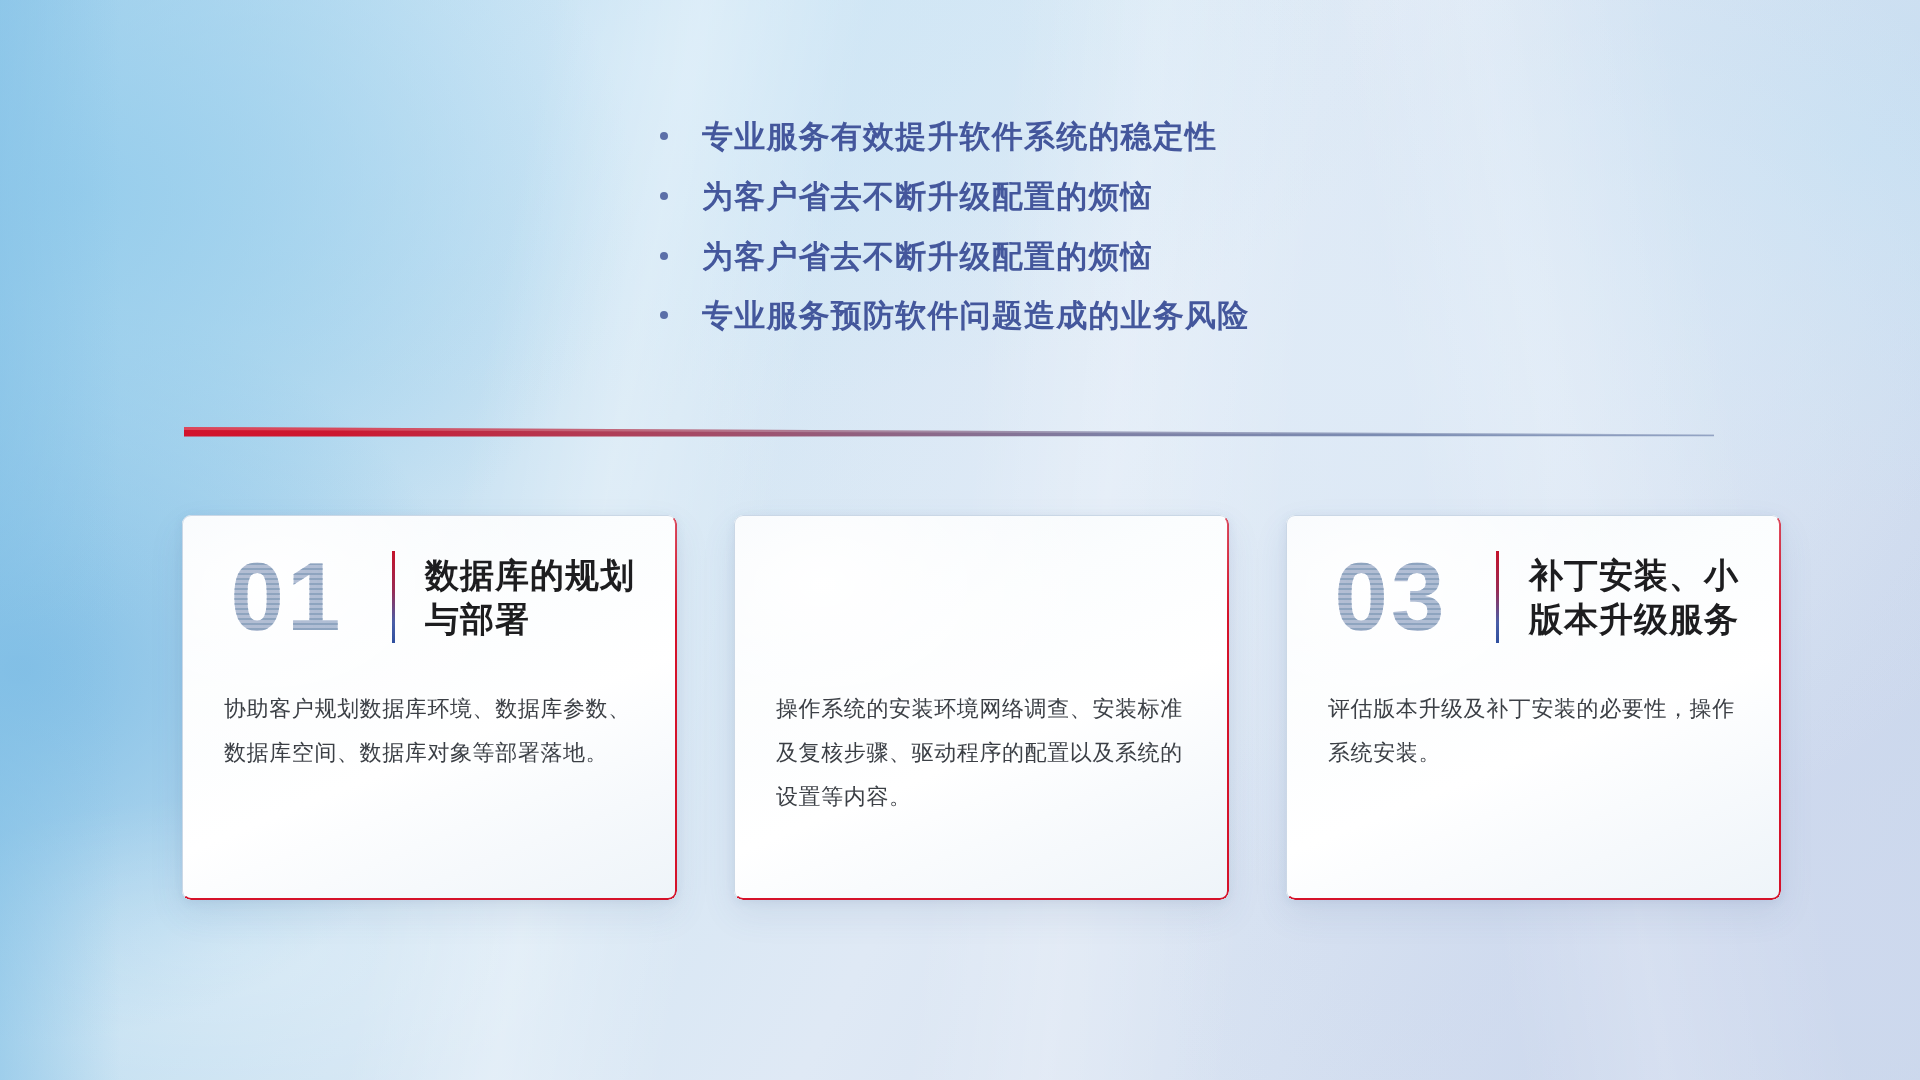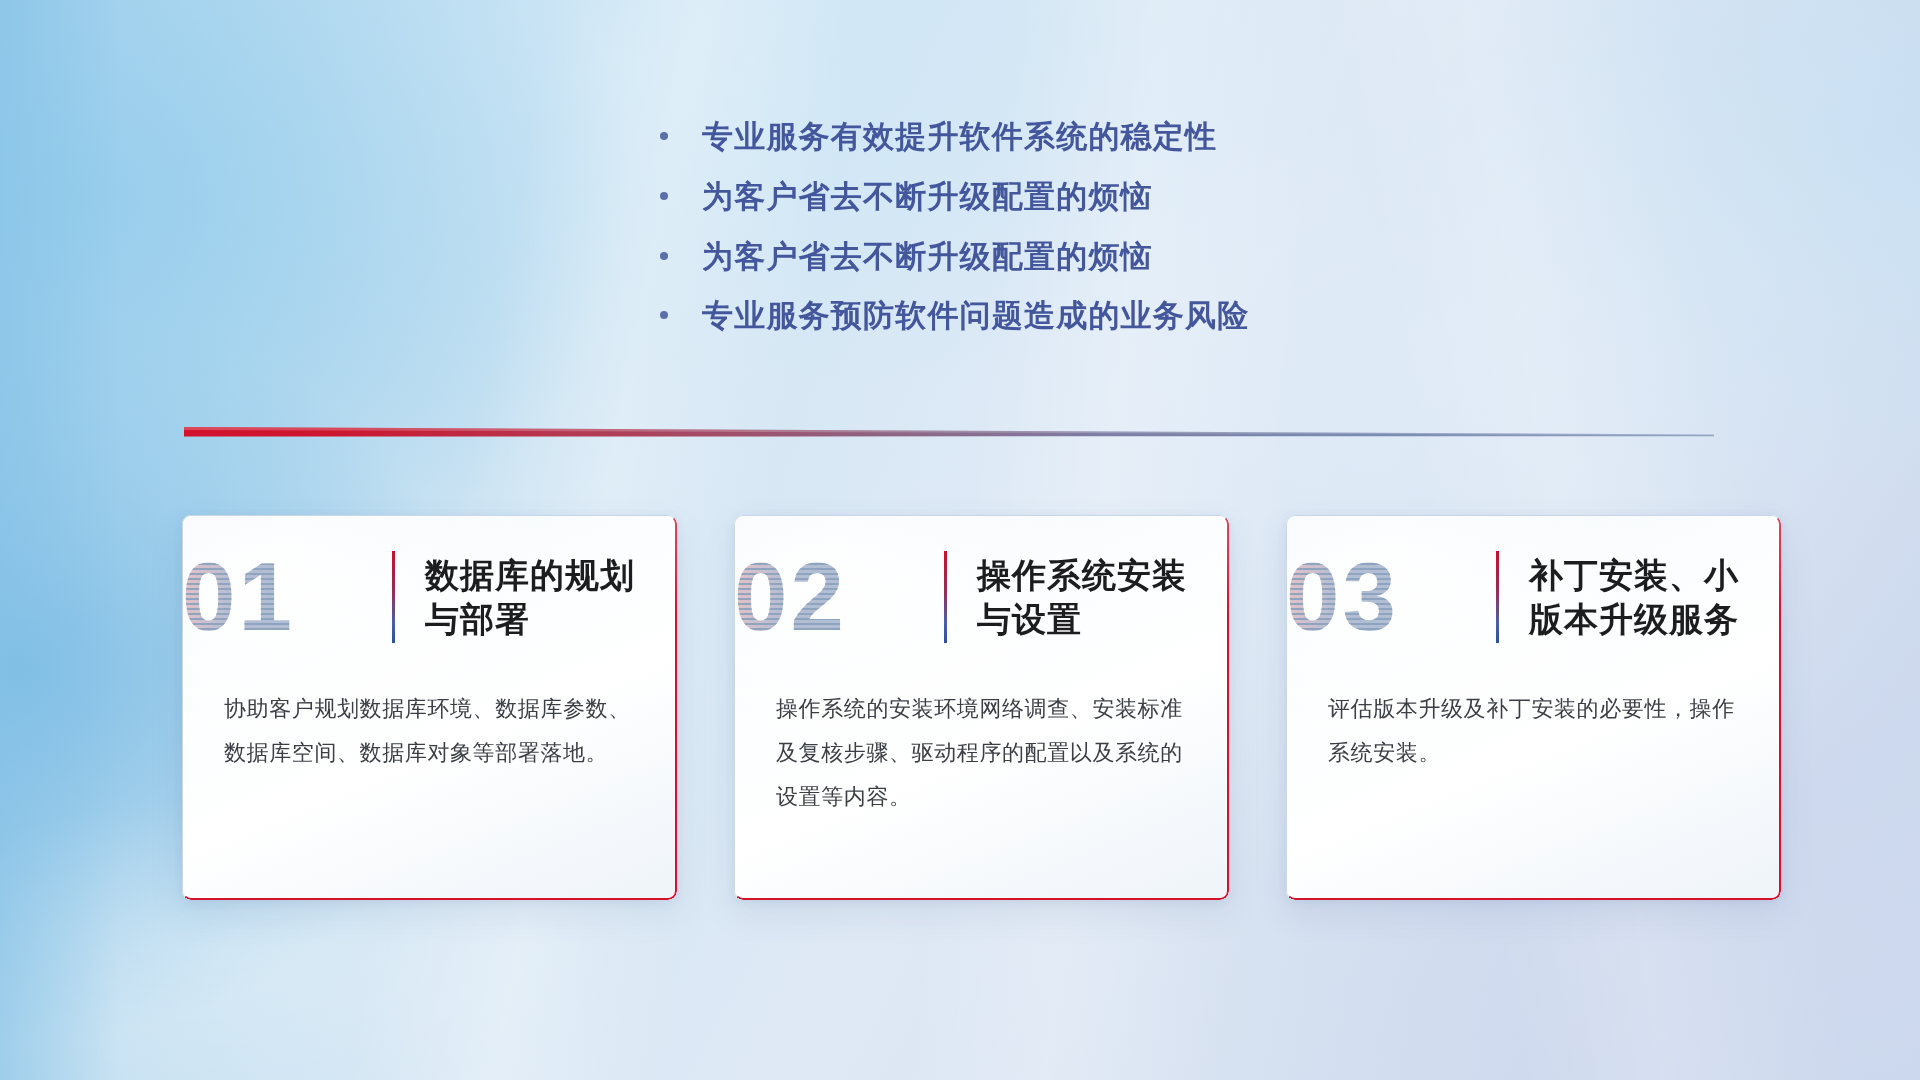--- a/index.html
+++ b/index.html
@@ -134,20 +134,21 @@
     position: absolute;
     left: 0; right: 0;
     top: 16px;
     height: 132px;
     display: flex;
     align-items: center;
   }
   .card-num {
     width: 210px;
     flex: 0 0 auto;
+    text-align: center;
     font-size: 96px;
     font-weight: 700;
     letter-spacing: 3px;
     line-height: 1;
     color: #9fb4cb;
     position: relative;
     -webkit-background-clip: text;
             background-clip: text;
     background-image:
       repeating-linear-gradient(
@@ -252,28 +253,20 @@
           <div>数据库的规划</div>
           <div>与部署</div>
         </div>
       </div>
       <div class="card-body">协助客户规划数据库环境、数据库参数、数据库空间、数据库对象等部署落地。</div>
     </div>
 
     <div class="card">
       <div class="card-hairline"></div>
       <div class="card-accent"></div>
-      <div class="card-head">
-        <div class="card-num">02</div>
-        <div class="card-rule"></div>
-        <div class="card-title">
-          <div>操作系统安装</div>
-          <div>与设置</div>
-        </div>
-      </div>
       <div class="card-body">操作系统的安装环境网络调查、安装标准及复核步骤、驱动程序的配置以及系统的设置等内容。</div>
     </div>
 
     <div class="card">
       <div class="card-hairline"></div>
       <div class="card-accent"></div>
       <div class="card-head">
         <div class="card-num">03</div>
         <div class="card-rule"></div>
         <div class="card-title">

